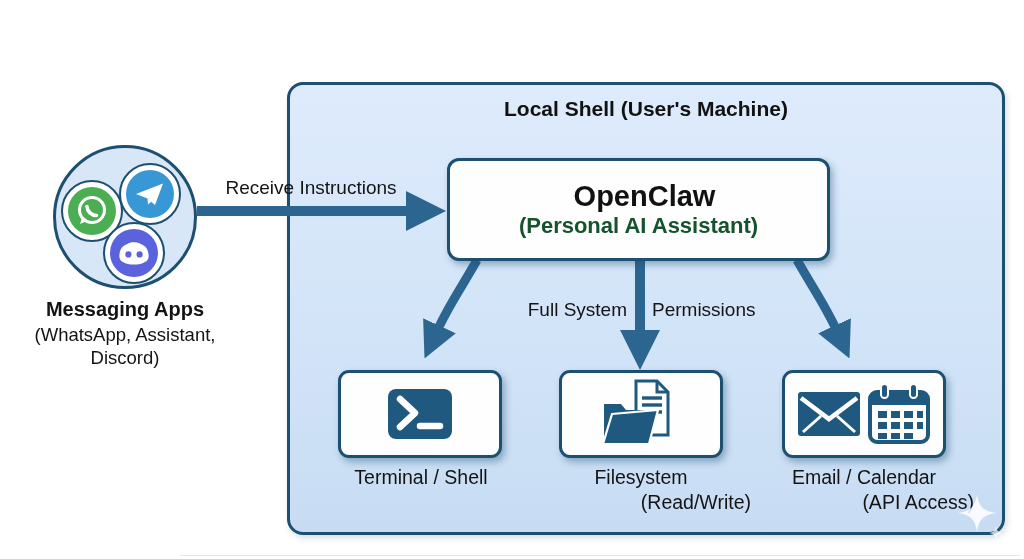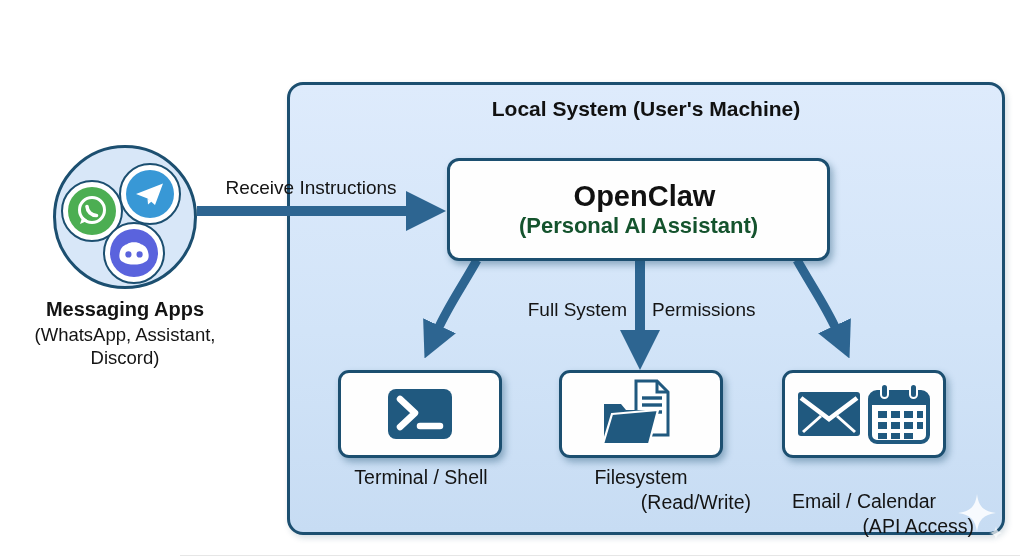--- a/index.html
+++ b/index.html
@@ -64,37 +64,37 @@
     display:flex;align-items:center;justify-content:center;gap:6px;
     z-index:3;
   }
   .node-terminal{left:338px;}
   .node-filesystem{left:559px;}
   .node-email{left:782px;}
   .node-label1{top:466px;width:220px;text-align:center;font-size:19.5px;}
   .node-label2{top:491px;width:220px;text-align:right;font-size:19.5px;}
   .lbl-terminal{left:311px;}
   .lbl-filesystem{left:531px;}
-  .lbl-email{left:754px;margin-top:24px;}
+  .lbl-email{left:754px;}
   .sparkle{position:absolute;left:956px;top:492px;z-index:5;}
   .bottom-line{
     position:absolute;left:180px;top:555px;width:840px;height:1px;
     background:#dcdcdc;opacity:0.7;z-index:0;
   }
 </style>
 </head>
 <body>
 
 <div class="canvas">
 
 
   <div class="bottom-line"></div>
 
   <div class="panel">
-    <div class="panel-header">Local System (User's Machine)</div>
+    <div class="panel-header">Local Shell (User's Machine)</div>
   </div>
 
   <svg class="arrows" viewBox="0 0 1024 559" width="1024" height="559">
     <defs>
       <marker id="ah" viewBox="0 0 10 10" refX="1" refY="5" markerWidth="4" markerHeight="4" orient="auto">
         <path d="M0,0 L10,5 L0,10 Z" fill="var(--arrow,#2d6591)"></path>
       </marker>
     </defs>
     <path d="M197,211 L410,211" stroke="var(--arrow,#2d6591)" stroke-width="10" fill="none" marker-end="url(#ah)"></path>
     <path d="M477,260 C463,285 449,305 438,329" stroke="var(--arrow,#2d6591)" stroke-width="9" fill="none" marker-end="url(#ah)"></path>

